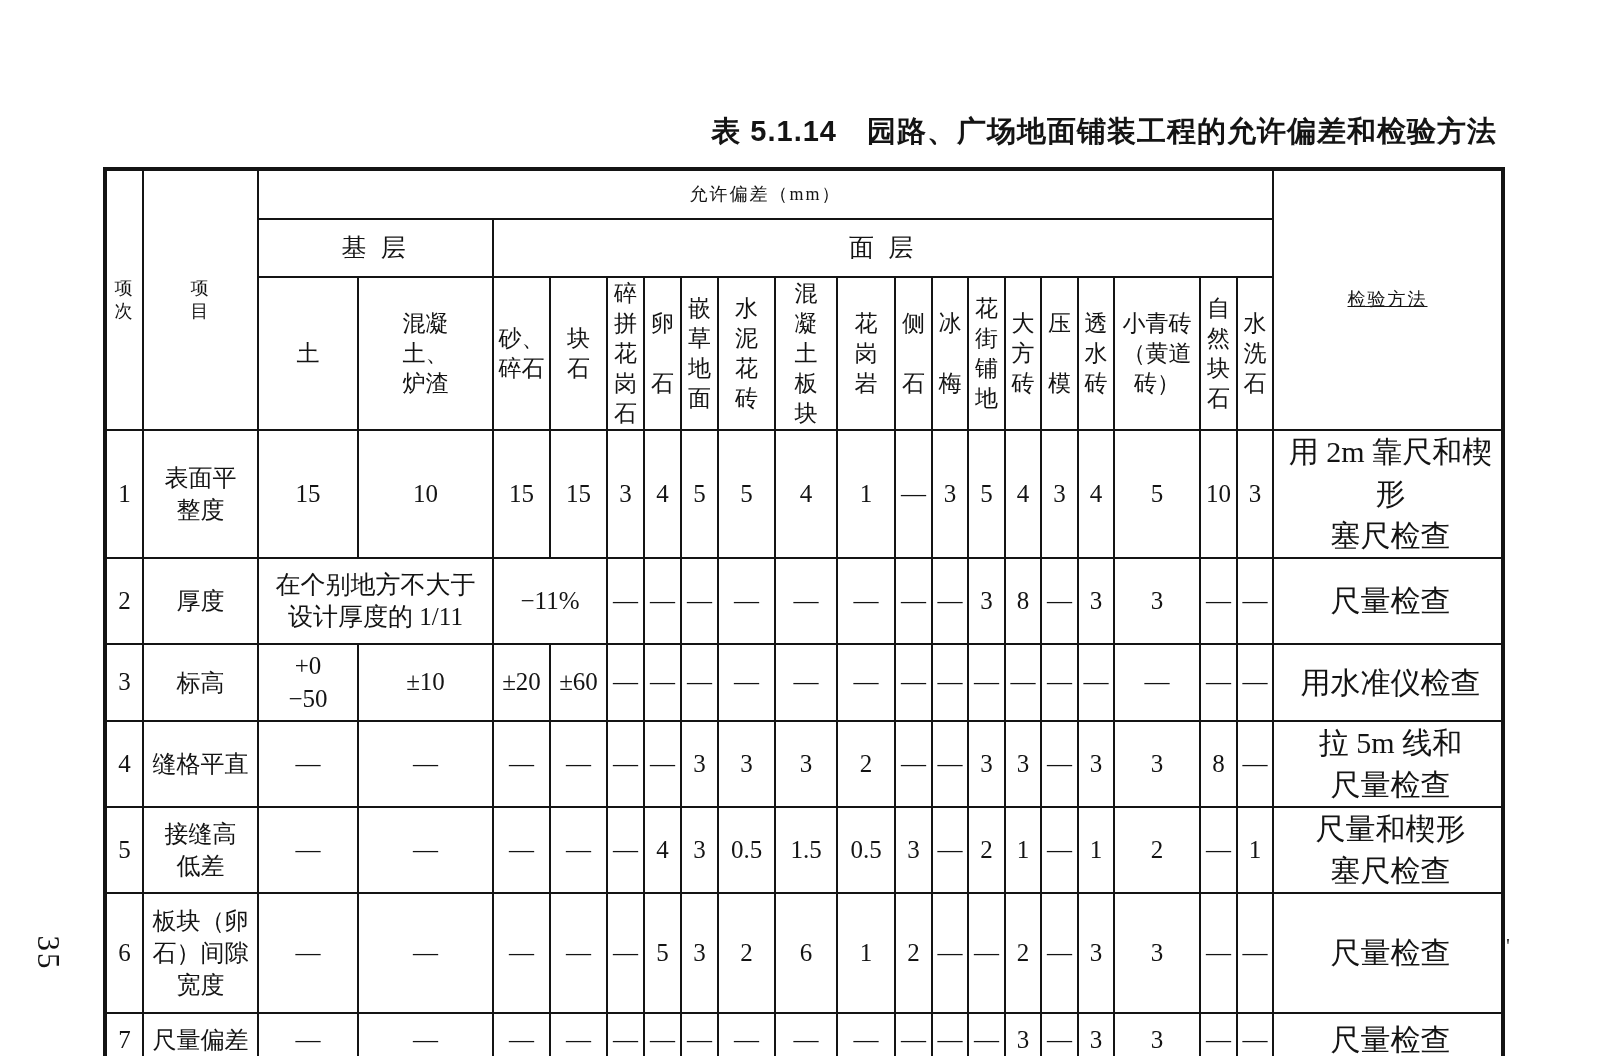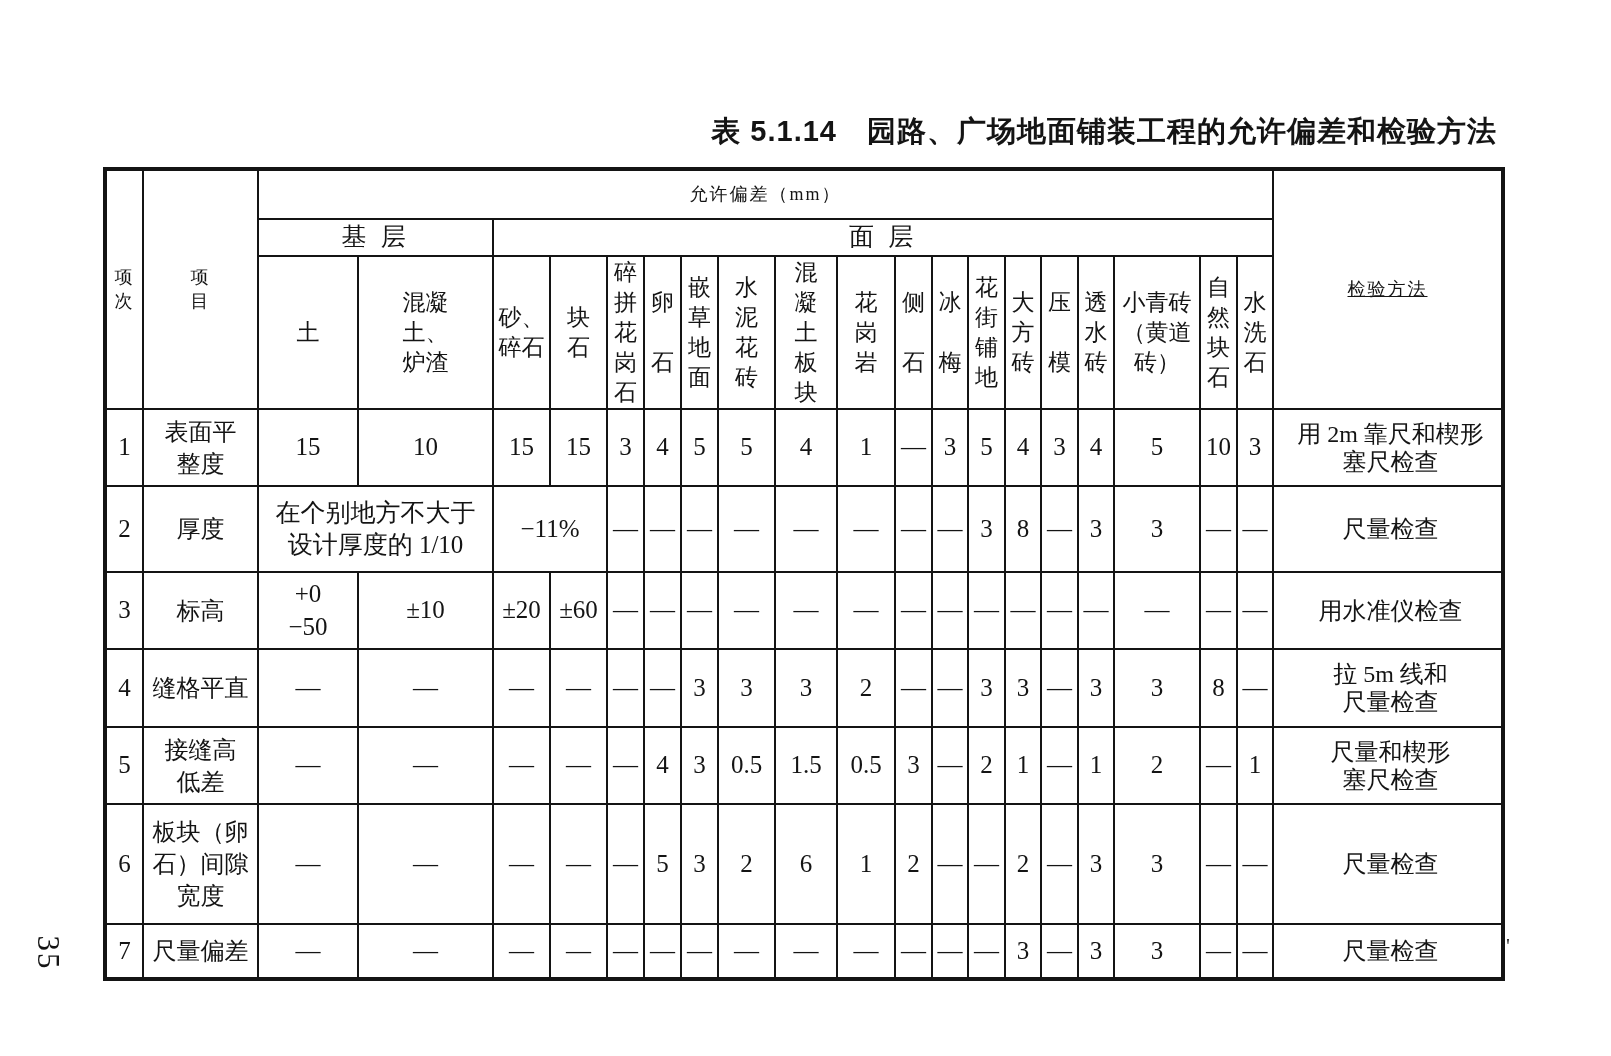--- a/index.html
+++ b/index.html
@@ -19,31 +19,31 @@
     border-collapse:collapse;table-layout:fixed;
     border:4px solid #141414;
   }
   table.dev td{
     border:2px solid #141414;
     text-align:center;vertical-align:middle;
     white-space:pre-line;padding:0 2px;
     font-size:24px;line-height:1.3;
   }
   tr.h1{height:50px;}
-  tr.h2{height:37px;}
+  tr.h2{height:58px;}
   tr.h3{height:153px;}
   tr.h1 td{font-size:18px;letter-spacing:2px;}
   tr.h2 td{font-size:25px;letter-spacing:4px;}
   tr.h3 td{font-size:23px;line-height:30px;padding:0;}
   td.spread{line-height:115px;font-size:25px;}
   td.methodhead{font-size:25px;letter-spacing:1px;text-decoration:underline;}
   tbody td.val{font-size:25px;}
   tbody td.no{font-size:25px;}
   tbody td.item{font-size:24px;line-height:32px;border-radius:28px;}
-  tbody td.method{font-size:24px;line-height:28px;padding-left:8px;}
+  tbody td.method{font-size:30px;line-height:42px;padding-left:8px;}
   tbody tr:nth-child(1){height:77px;}
   tbody tr:nth-child(2){height:86px;}
   tbody tr:nth-child(3){height:77px;}
   tbody tr:nth-child(4){height:78px;}
   tbody tr:nth-child(5){height:77px;}
   tbody tr:nth-child(6){height:120px;}
   tbody tr:nth-child(7){height:55px;}
   .pagenum{
     position:absolute;left:18px;top:935px;
     font-size:31px;transform:rotate(90deg);transform-origin:center center;
@@ -184,21 +184,21 @@
         <td class="val">5</td>
         <td class="val">10</td>
         <td class="val">3</td>
         <td class="method">用 2m 靠尺和楔形
 塞尺检查</td>
       </tr>
       <tr>
         <td class="no">2</td>
         <td class="item">厚度</td>
         <td class="val" colspan="2">在个别地方不大于
-设计厚度的 1/10</td>
+设计厚度的 1/11</td>
         <td class="val" colspan="2">−11%</td>
         <td class="val">—</td>
         <td class="val">—</td>
         <td class="val">—</td>
         <td class="val">—</td>
         <td class="val">—</td>
         <td class="val">—</td>
         <td class="val">—</td>
         <td class="val">—</td>
         <td class="val">3</td>

